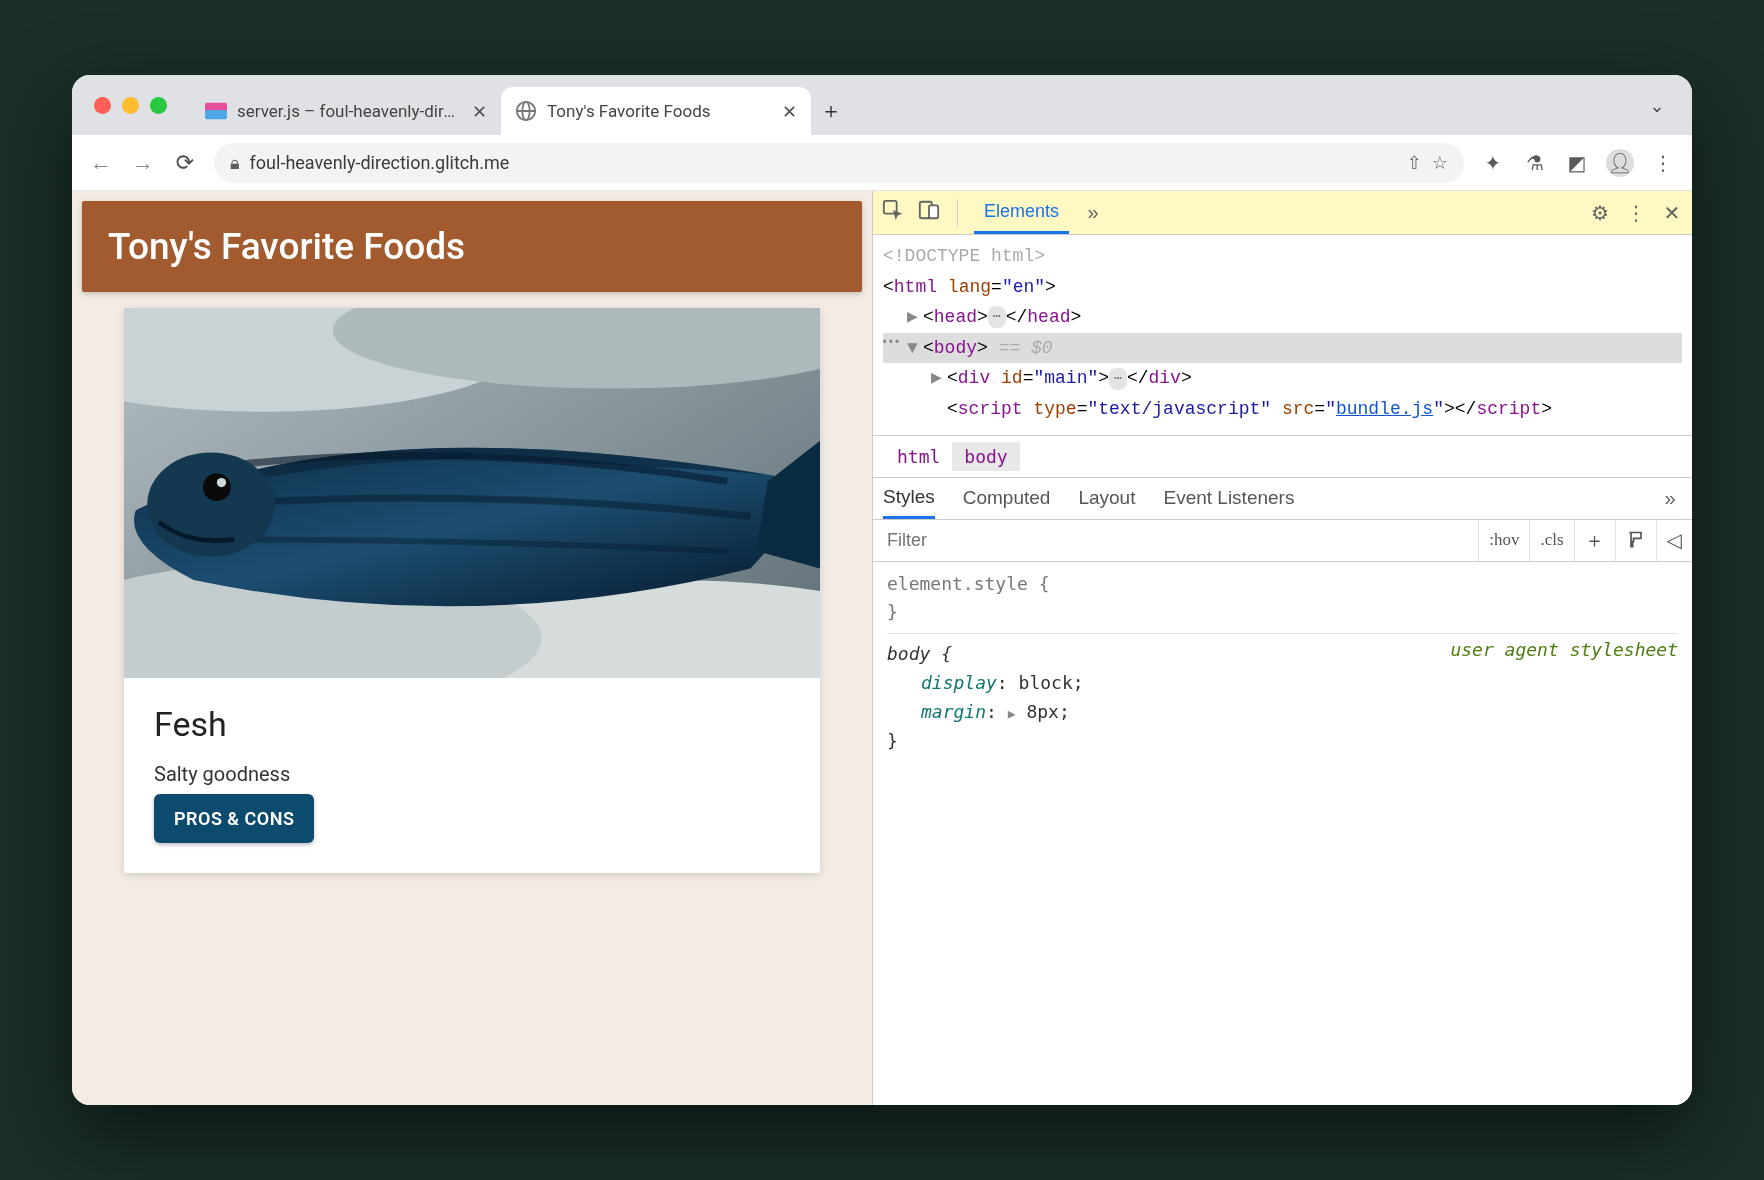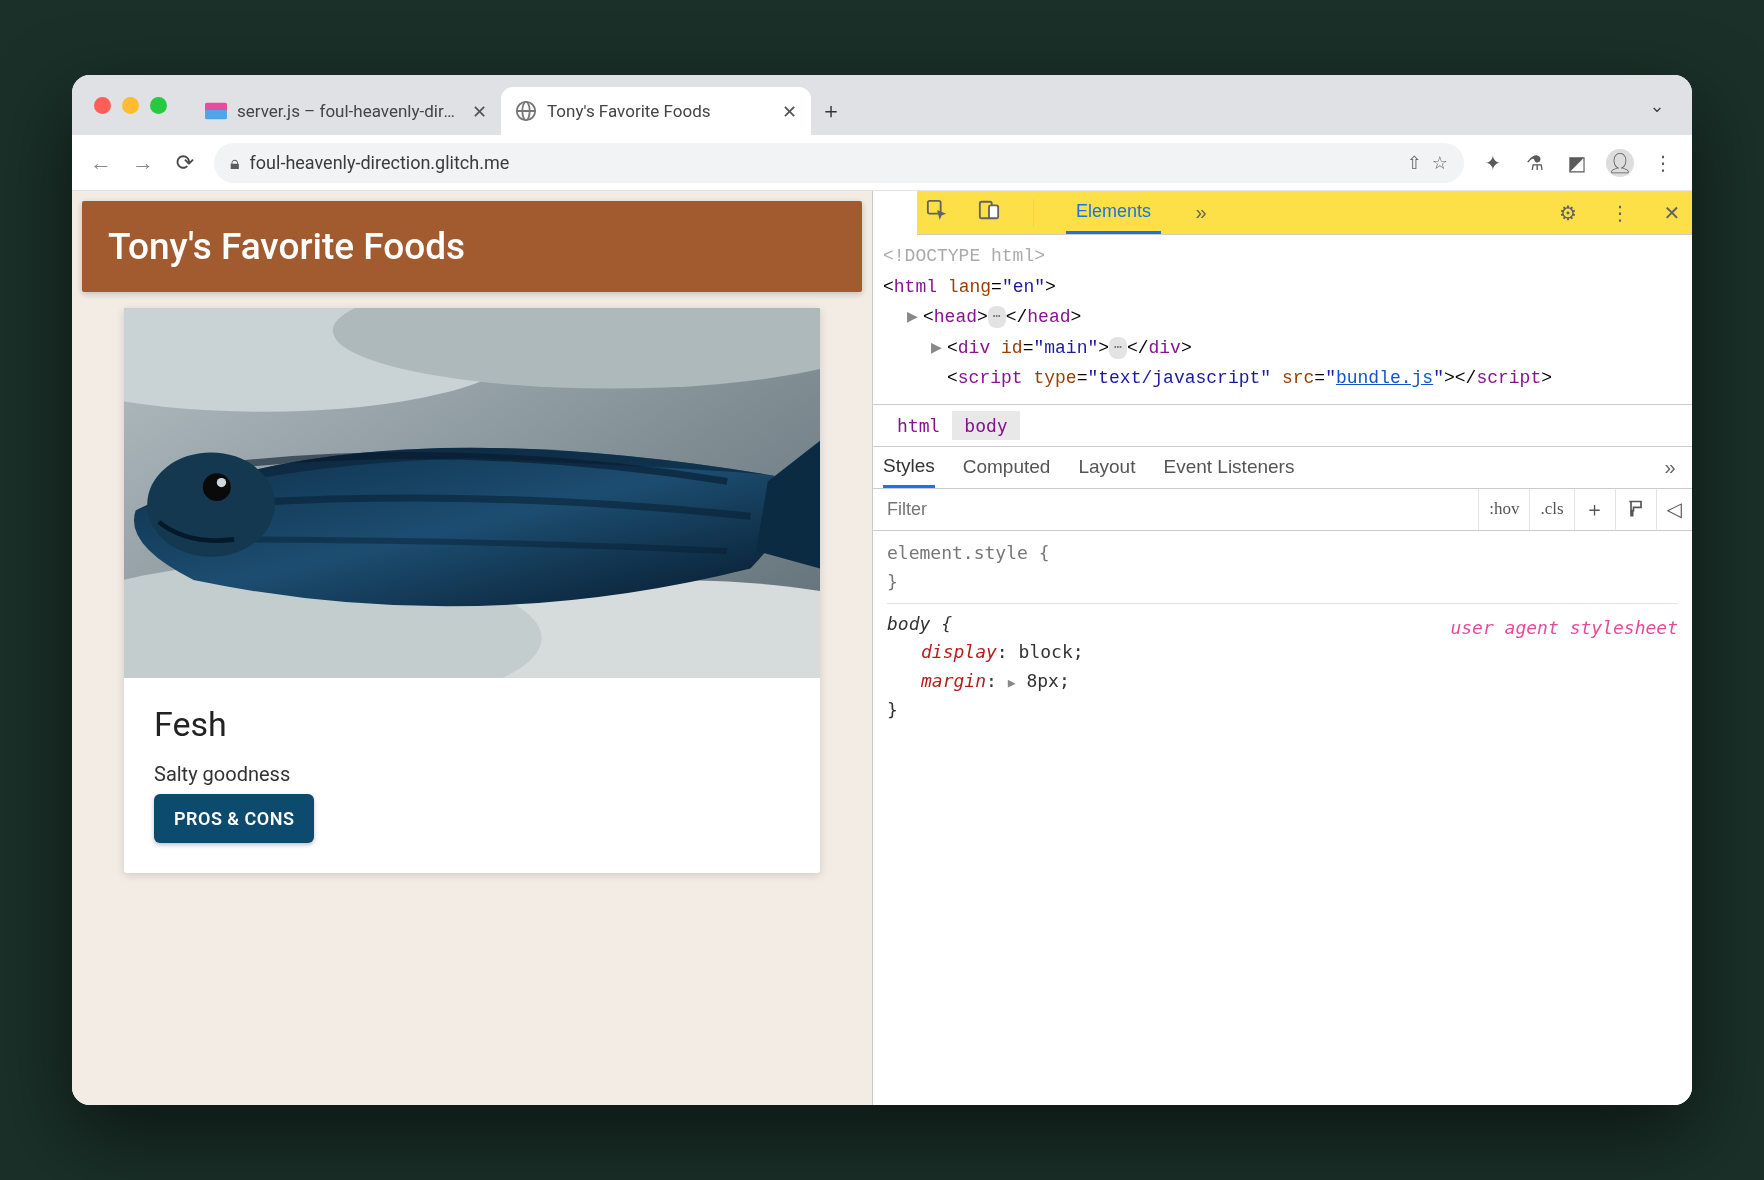--- a/index.html
+++ b/index.html
@@ -99,23 +99,23 @@
 }
 
 .devtools {
   flex:1; background:#fff;
   border-left: 1px solid #ccc;
   display:flex; flex-direction:column;
   font-family: -apple-system, sans-serif;
 }
 .dt-tabs {
   height: 44px; border-bottom: 1px solid #ccc;
-  background:#fde047;
+  background:#fef9c3;
   display:flex; align-items:center;
-  padding: 0 8px; gap: 28px; margin-left: 44px;
+  padding: 0 8px; gap: 12px;
 }
 .dt-sep{width:1px;height:28px;background:#ccc;margin:0 4px}
 .dt-tab { font-size: 18px; color:#555; padding: 0 10px; height: 100%; display:flex; align-items:center;}
 .dt-tab.active { color:#1a73e8; border-bottom: 3px solid #1a73e8; }
 .dt-ico{color:#636363;font-size:20px;width:24px;text-align:center}
 .dt-tabs .flex{flex:1}
 .dom-tree {
   font-family: Liberation Mono, monospace;
   font-size: 18px; line-height: 1.7;
   padding: 6px 10px 10px 10px;
@@ -153,23 +153,23 @@
 }
 .filter-input{flex:1;border:none;font-size:18px;padding:0 14px;outline:none;color:#888}
 .sf-btn{font-family:Liberation Serif, serif;font-size:17px;color:#555;padding:0 10px;border-left:1px solid #e3e3e3;height:100%;display:flex;align-items:center}
 .sf-ico{color:#555;font-size:20px;padding:0 10px;border-left:1px solid #e3e3e3;height:100%;display:flex;align-items:center}
 .styles-body{
   font-family:Menlo,Consolas,monospace;font-size:18px;
   padding: 8px 14px; line-height:1.6;color:#333;
 }
 .styles-body .sel2{color:#777}
 .rule{border-top:1px solid #e3e3e3;margin-top:6px;padding-top:6px;position:relative}
-.rule .src{position:absolute;right:0;top:10px;color:#ec4899;font-style:italic}
+.rule .src{position:absolute;right:0;top:2px;color:#4d7c0f;font-style:italic}
 .rule .selb{font-style:italic}
-.rule .prop{color:#b91c1c;font-style:italic}
+.rule .prop{color:#0f766e;font-style:italic}
 .rule .pval{color:#333}
 .rule .tri{color:#888;font-size:13px}
 </style>
 </head>
 <body>
 
 <div class="browser-window">
 
   <div class="tab-strip">
     <div class="traffic">
@@ -287,20 +287,21 @@
         <span class="flex"></span>
         <span class="dt-ico">⚙︎</span>
         <span class="dt-ico">⋮</span>
         <span class="dt-ico">✕</span>
       </div>
 
       <div class="dom-tree">
         <div class="dom-row"><span class="gray">&lt;!DOCTYPE html&gt;</span></div>
         <div class="dom-row">&lt;<span class="tag">html</span> <span class="attr">lang</span>=<span class="val">"en"</span>&gt;</div>
         <div class="dom-row" style="padding-left:24px"><span class="arrow">▶</span>&lt;<span class="tag">head</span>&gt;<span class="ellips">⋯</span>&lt;/<span class="tag">head</span>&gt;</div>
+        <div class="dom-row sel" style="padding-left:24px"><span class="arrow">▼</span>&lt;<span class="tag">body</span>&gt; <span class="eq">== $0</span></div>
         <div class="dom-row" style="padding-left:48px"><span class="arrow">▶</span>&lt;<span class="tag">div</span> <span class="attr">id</span>=<span class="val">"main"</span>&gt;<span class="ellips">⋯</span>&lt;/<span class="tag">div</span>&gt;</div>
         <div class="dom-row" style="padding-left:64px">&lt;<span class="tag">script</span> <span class="attr">type</span>=<span class="val">"text/javascript"</span> <span class="attr">src</span>=<span class="val">"</span><span class="link">bundle.js</span><span class="val">"</span>&gt;&lt;/<span class="tag">script</span>&gt;</div>
       </div>
 
       <div class="breadcrumb">
         <span class="bc-item">html</span>
         <span class="bc-item active">body</span>
       </div>
 
       <div class="styles-tabs">

